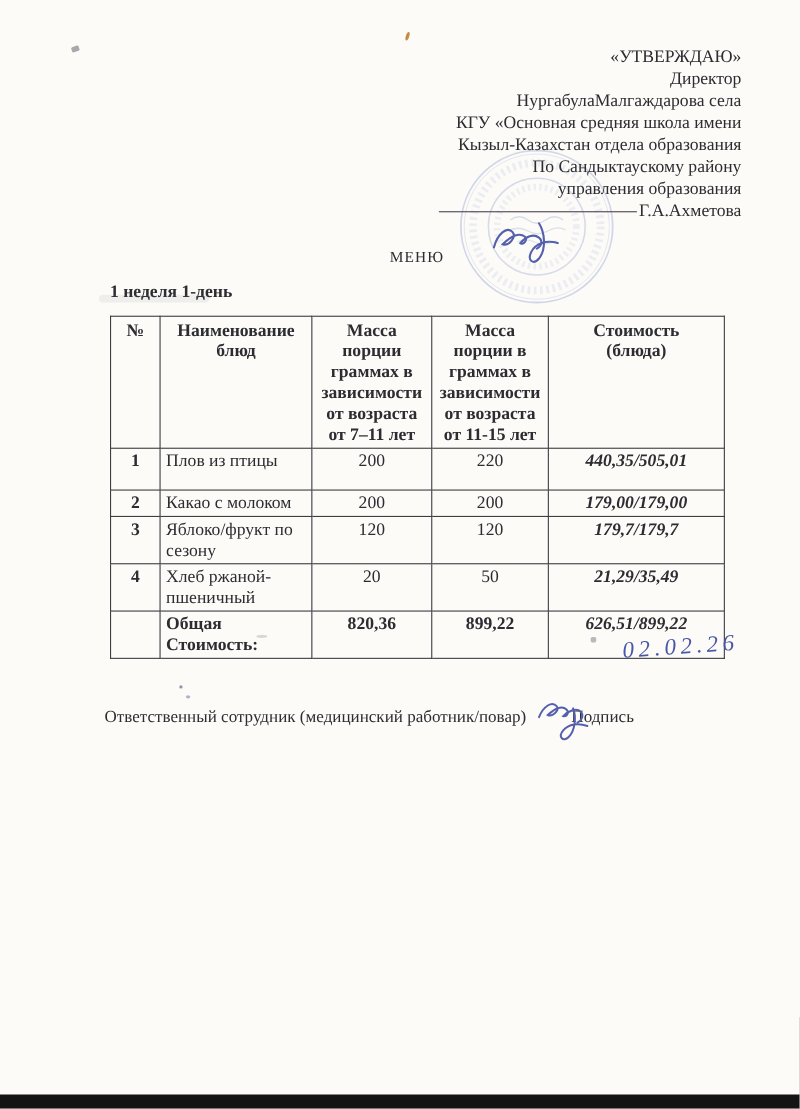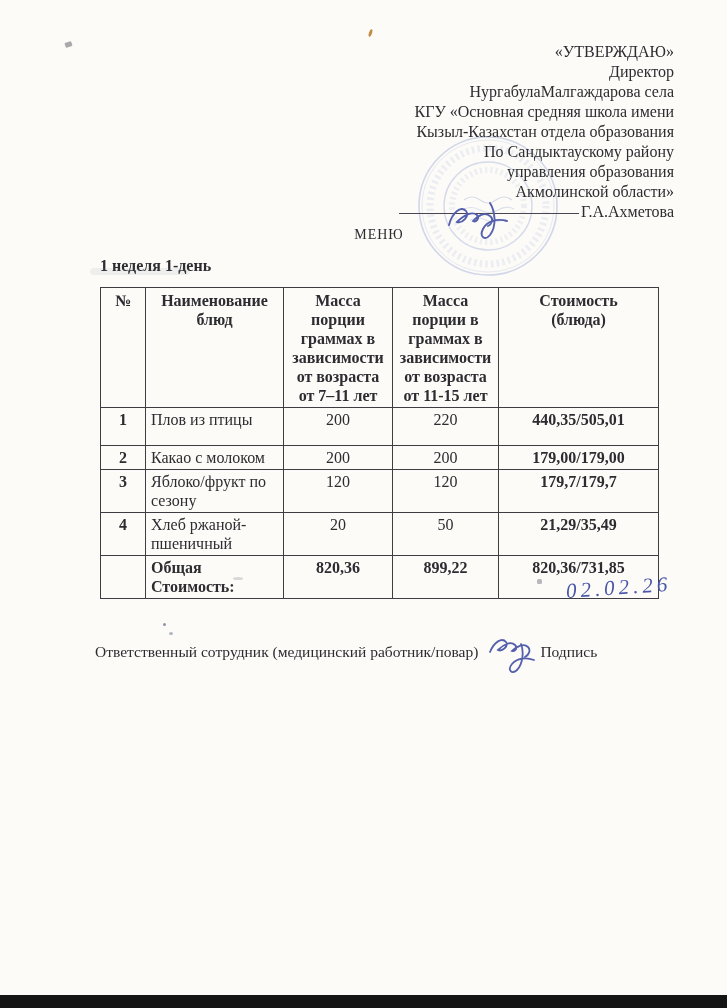--- a/index.html
+++ b/index.html
@@ -39,33 +39,33 @@
     border-collapse:collapse;table-layout:fixed;font-size:16px;
   }
   .menu-table td,.menu-table th{
     border:1.6px solid #3d3d42;vertical-align:top;
     padding:2px 5px;line-height:19px;white-space:pre-line;overflow:hidden;
   }
   .menu-table th{font-weight:bold;text-align:center;padding-top:3px;}
   .c-num{text-align:center;font-weight:bold;}
   .c-name{text-align:left;}
   .c-mass{text-align:center;}
-  .c-cost{text-align:center;font-weight:bold;}
+  .c-cost{text-align:center;font-weight:bold;font-style:italic;}
   .r-head{height:118px;} .r1{height:38px;} .r2{height:24px;}
   .r3{height:38px;} .r4{height:33px;} .rt{height:39px;}
   .rt td{font-weight:bold;margin-left:24px;}
   
   .hand-date{
     position:absolute;left:566px;top:579px;width:160px;
     color:#4a57a8;font-style:italic;font-size:21px;letter-spacing:4px;
     transform:rotate(-4deg);transform-origin:left center;
   }
   
   .footer-row{position:absolute;left:95px;top:643px;font-size:15.5px;white-space:nowrap;}
-  .footer-row .caption{margin-left:62px;}
+  .footer-row .caption{margin-left:41px;}
   
   .speck{position:absolute;border-radius:50%;}
   .sp1{left:65px;top:42px;width:7px;height:5px;background:#a9a9ad;border-radius:20%;transform:rotate(-20deg);}
   .sp2{left:369px;top:29px;width:3px;height:8px;background:#c78a45;transform:rotate(18deg);}
   .sp3{left:163px;top:623px;width:3px;height:3px;background:#8f95a8;}
   .sp4{left:169px;top:632px;width:4px;height:3px;background:#b0b4c4;}
   .sp5{left:537px;top:579px;width:5px;height:5px;background:#b9b9bd;border-radius:30%;}
   .sp6{left:233px;top:577px;width:10px;height:3px;background:rgba(150,150,155,.35);}
   .smudge{left:90px;top:268px;width:100px;height:7px;background:rgba(120,125,135,.10);border-radius:4px;}
   .bottom-strip{position:absolute;left:0;bottom:0;width:727px;height:13px;background:#141414;}
@@ -89,21 +89,20 @@
   </svg>
 
   <div class="approval">
     <div>«УТВЕРЖДАЮ»</div>
     <div>Директор</div>
     <div>НургабулаМалгаждарова села</div>
     <div>КГУ «Основная средняя школа имени</div>
     <div>Кызыл-Казахстан отдела образования</div>
     <div>По Сандыктаускому району</div>
     <div>управления образования</div>
-    <div>Акмолинской области»</div>
     <div class="sig-row"><span class="sig-line"></span><span>Г.А.Ахметова</span></div>
   </div>
 
   <svg class="director-sig" viewBox="0 0 66 46">
     <g fill="none" stroke="#5560ad" stroke-width="1.9" stroke-linecap="round">
       <path d="M6,30 c3,-12 12,-20 17,-14 c4,5 -4,13 -9,11 c7,-7 15,-11 20,-7 c3,3 -1,8 -4,6 c5,-6 12,-9 17,-5 c4,3 2,8 -2,10"></path>
       <path d="M47,8 c5,8 7,23 0,32 c-5,6 -11,2 -7,-6 c4,-8 14,-11 24,-8"></path>
     </g>
   </svg>
 
@@ -167,21 +166,21 @@
       <td class="c-mass">20</td>
       <td class="c-mass">50</td>
       <td class="c-cost">21,29/35,49</td>
     </tr>
     <tr class="rt">
       <td class="c-num"></td>
       <td class="c-name">Общая
 Стоимость:</td>
       <td class="c-mass">820,36</td>
       <td class="c-mass">899,22</td>
-      <td class="c-cost">820,36/731,85</td>
+      <td class="c-cost">626,51/899,22</td>
     </tr>
   </tbody>
     </table>
 
   <div class="hand-date">02.02.26</div>
 
   <div class="footer-row">
     <span>Ответственный сотрудник (медицинский работник/повар)</span><span class="caption">Подпись</span>
   </div>
 

